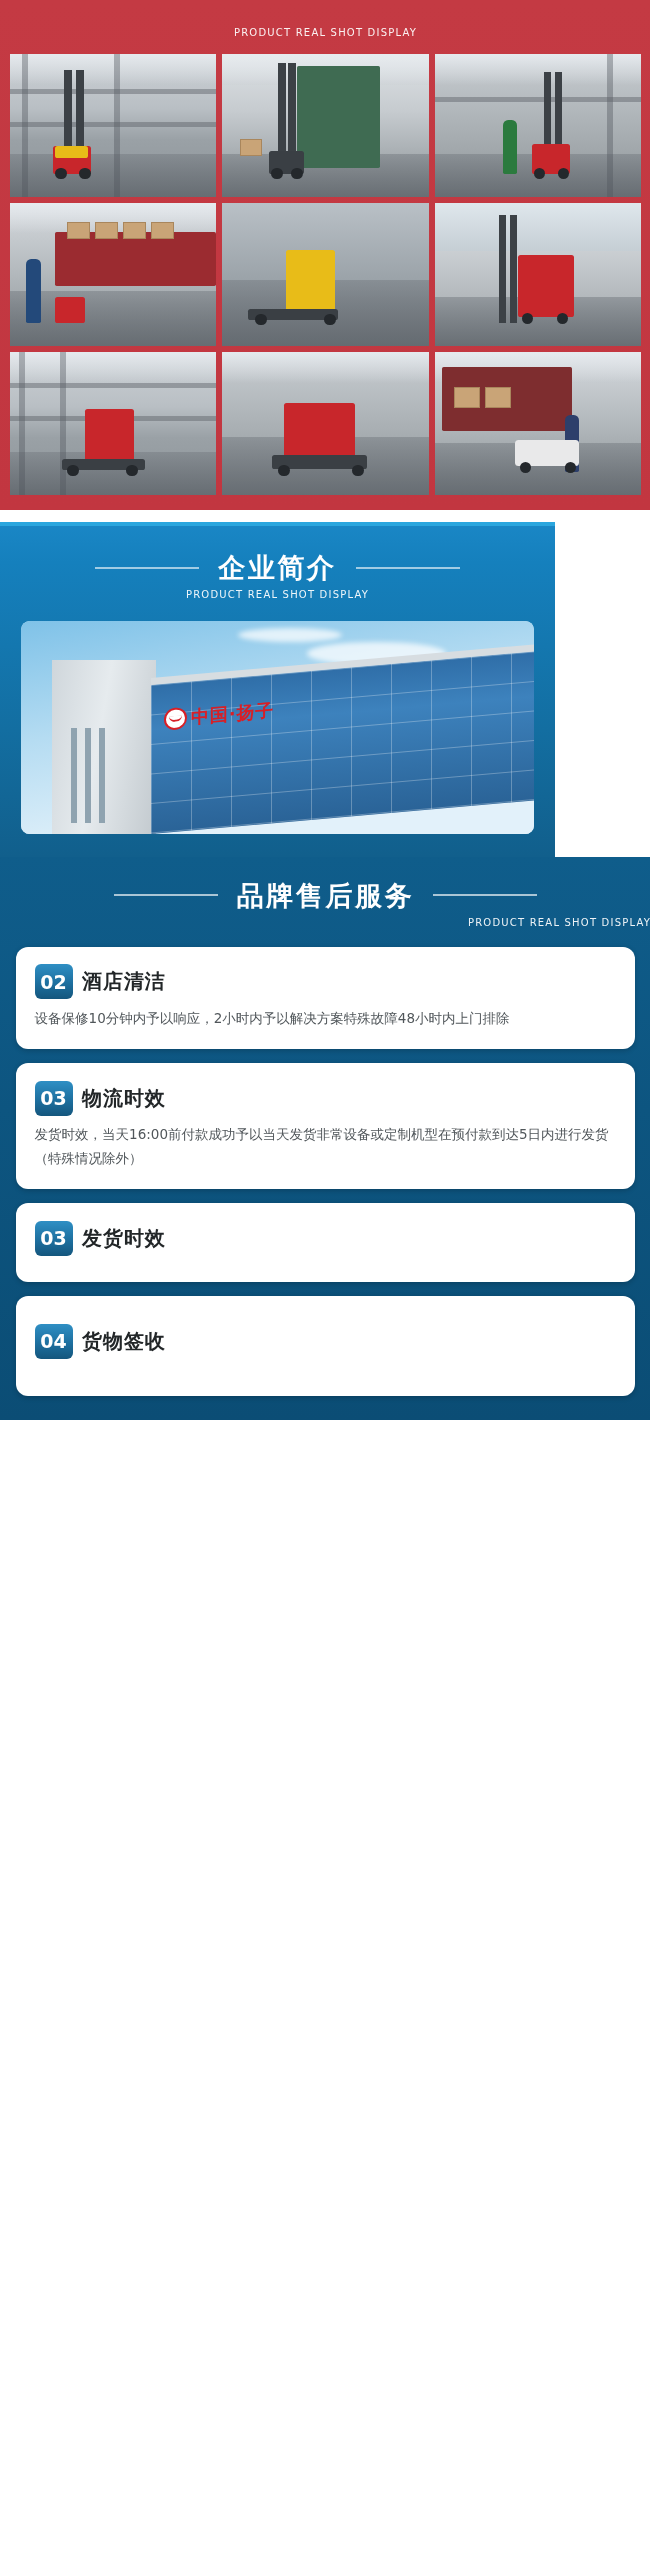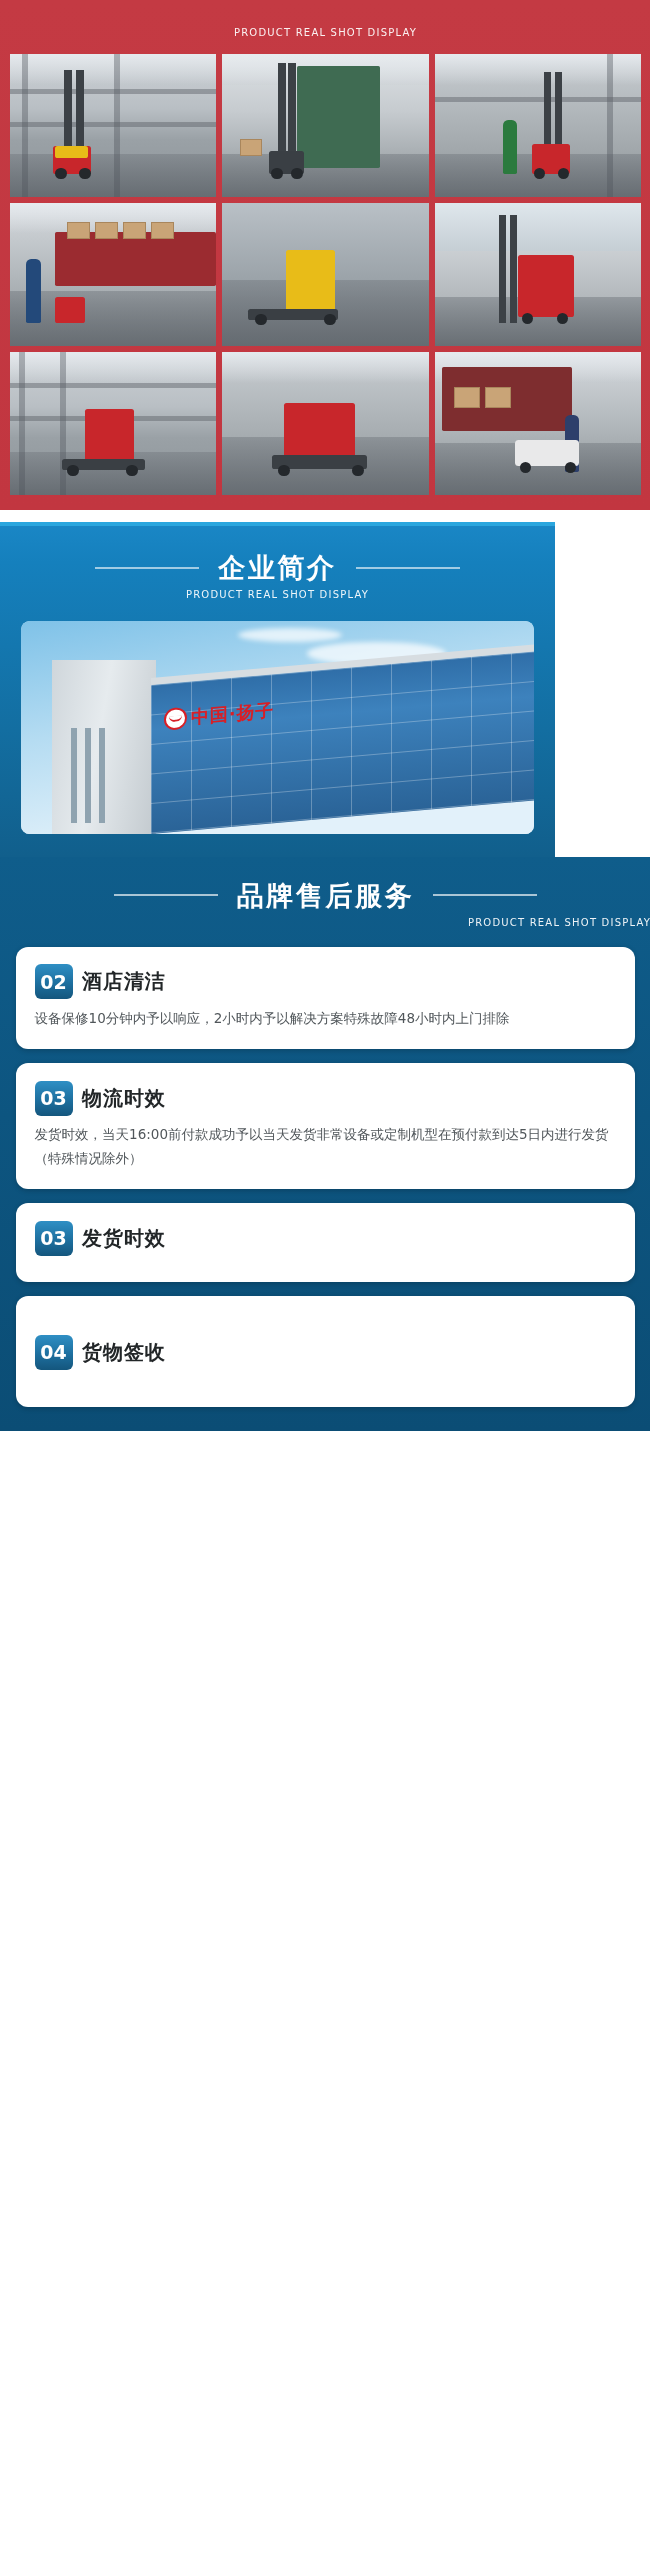--- a/index.html
+++ b/index.html
@@ -192,21 +192,21 @@
     letter-spacing:0px;
     flex:none;
   }
   .card-title{
     font-size:20px;font-weight:bold;color:#222628;letter-spacing:0.9px;
   }
   .card-body{
     font-size:13.5px;line-height:23.4px;color:#50565a;text-align:left;
   }
   .card.tall{padding-bottom:29.5px;}
-  .card.tall .card-head{margin-top:21px;}
+  .card.tall .card-head{margin-top:10px;}
 </style>
 </head>
 <body>
 
 <section class="case-section">
 
   <div class="sec-head">
     <div class="sec-sub">PRODUCT REAL SHOT DISPLAY</div>
   </div>
 

